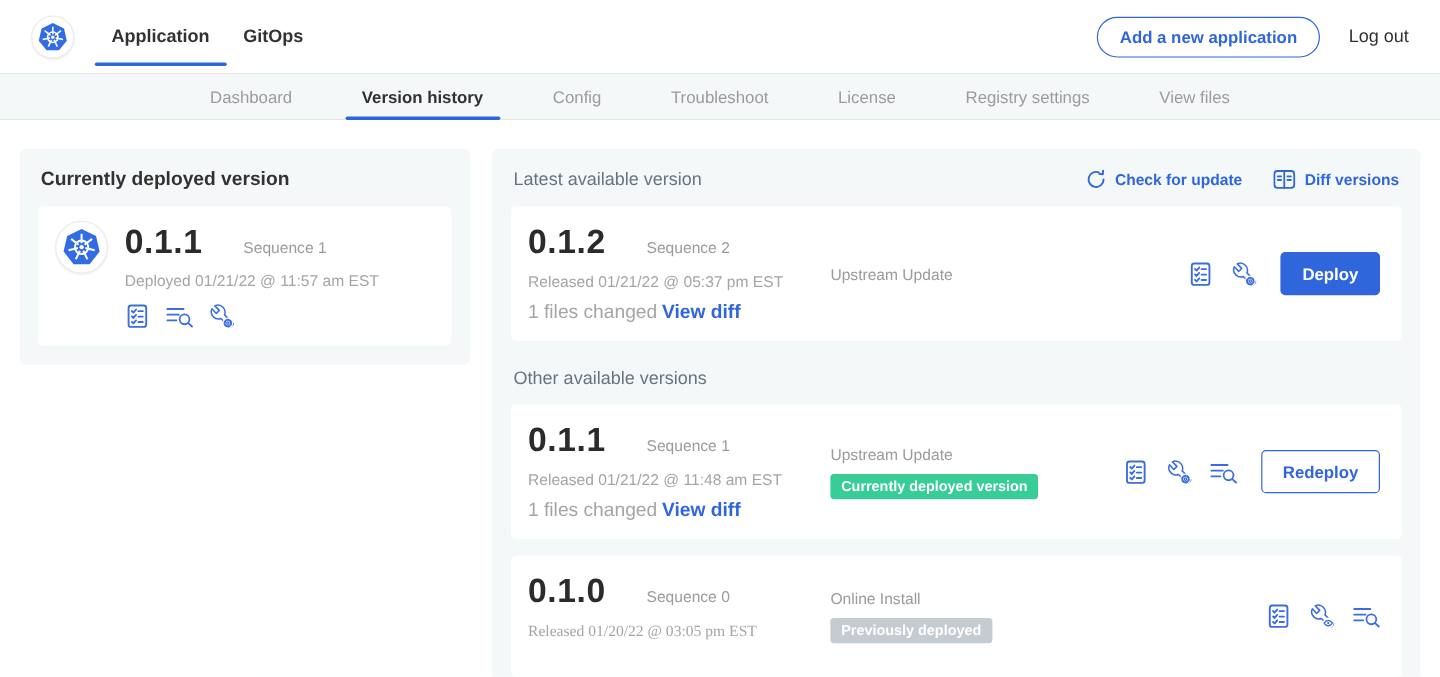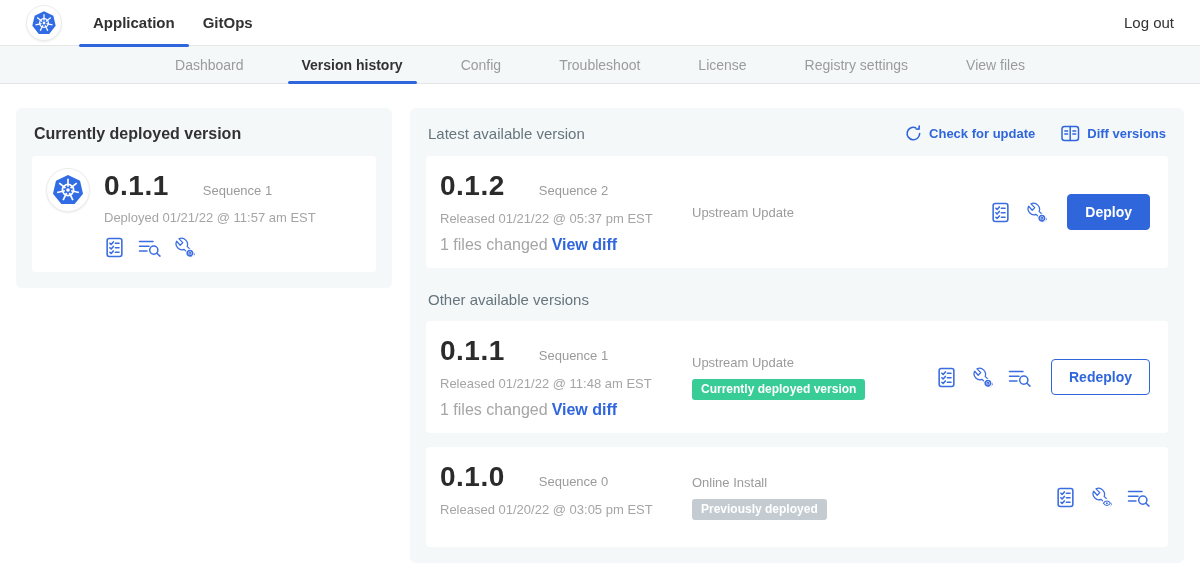--- a/index.html
+++ b/index.html
@@ -5,21 +5,21 @@
   * { box-sizing: border-box; margin: 0; padding: 0; }
   html, body { width: 1200px; height: 564px; }
   body {
     font-family: "Liberation Sans", "DejaVu Sans", sans-serif;
     background: #ffffff;
     color: #323232;
     overflow: hidden;
   }
   
   .navbar {
-    height: 46px;
+    height: 62px;
     display: flex;
     align-items: center;
     padding: 0 26px;
     border-bottom: 1px solid #e5e5e5;
     background: #fff;
   }
   .logo-circle {
     width: 36px; height: 36px;
     border-radius: 50%;
     background: #fff;
@@ -101,21 +101,21 @@
   .version-card {
     background: #fff; border-radius: 4px;
     padding: 14px 18px 14px 14px;
     display: flex; align-items: center;
   }
   .version-card + .version-card { margin-top: 14px; }
   .v-left { width: 252px; flex: none; }
   .files-line { display: flex; align-items: flex-end; gap: 4px; font-size: 16px; color: #a5a5a5; font-weight: 500; }
   .view-diff { color: #3066dc; font-weight: 700; cursor: pointer; }
   .v-left .date-line { margin: 9px 0 10px; }
-  .v-left .date-line.no-files { margin-bottom: 16px; }
+  .v-left .date-line.no-files { margin-bottom: 16px; font-family: Liberation Serif, serif; }
   .v-mid { flex: 1; min-width: 0; }
   .source-label { font-size: 13px; font-weight: 400; color: #9b9b9b; }
   .badge {
     display: inline-block; margin-top: 9px;
     font-size: 12px; font-weight: 700; color: #fff;
     padding: 3px 9px 4px; border-radius: 3px; white-space: nowrap;
   }
   .badge-green { background: #38cc97; }
   .badge-gray { background: #c4ccd1; }
   .v-actions { display: flex; align-items: center; gap: 15px; color: #3b6de0; flex: none; }
@@ -206,20 +206,21 @@
   <div class="logo-circle">
     <svg viewBox="0 0 100 100">
         <use href="#i-k8s"></use>
       </svg>
   </div>
   <nav class="nav-tabs">
     <div class="nav-tab active">Application</div>
     <div class="nav-tab">GitOps</div>
   </nav>
   <div class="nav-right">
+    <button class="add-app-btn">Add a new application</button>
     <span class="logout">Log out</span>
   </div>
 </header>
 
 <nav class="subnav">
   <div class="subnav-item">Dashboard</div>
   <div class="subnav-item active">Version history</div>
   <div class="subnav-item">Config</div>
   <div class="subnav-item">Troubleshoot</div>
   <div class="subnav-item">License</div>

